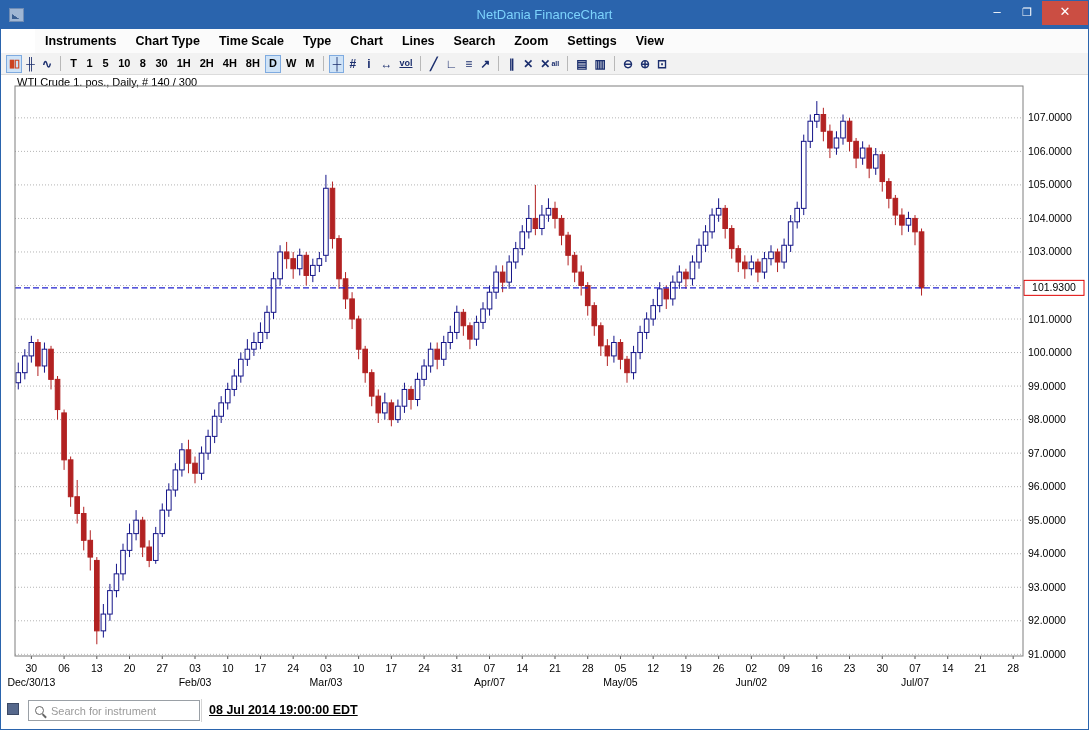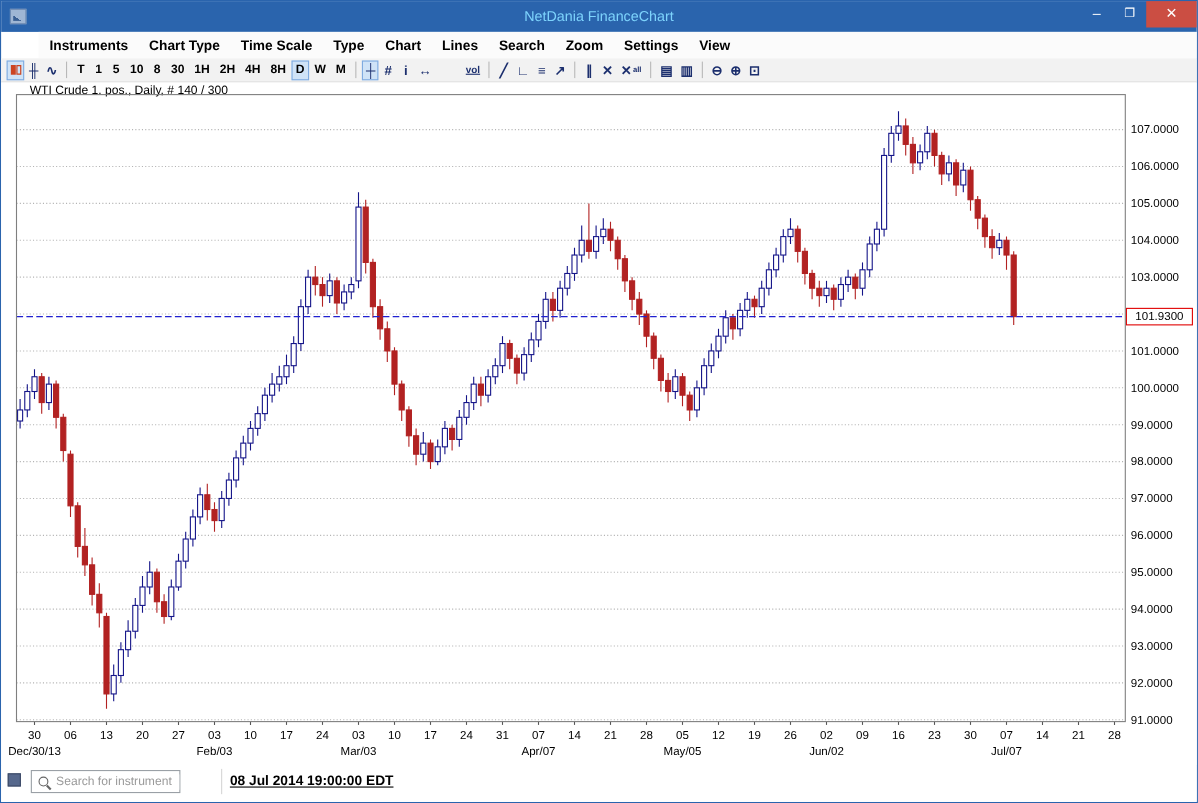--- a/index.html
+++ b/index.html
@@ -17,30 +17,30 @@
   .menubar{position:absolute;top:28px;left:0;right:0;height:24px;background:#fbfbfb;display:flex;align-items:center;padding-left:10px;gap:19px;box-sizing:border-box;margin-left:34px;}
   .menu-item{font-size:12.5px;font-weight:bold;color:#000;cursor:default;white-space:nowrap;}
   
   .toolbar{position:absolute;top:52px;left:0;right:0;height:22px;background:#f2f2f2;border-bottom:1px solid #dcdcdc;display:flex;align-items:center;padding:0 5px;box-sizing:border-box;}
   .tb-group{display:flex;align-items:center;gap:1px;}
   .tb-sep{width:1px;height:15px;background:#b8b8b8;margin:0 5px;}
   .tb-btn{min-width:15px;height:18px;display:flex;align-items:center;justify-content:center;padding:0 2px;font-size:12px;font-weight:bold;color:#1c2f6e;border:1px solid transparent;box-sizing:border-box;cursor:default;line-height:1;}
   .tb-btn.sel{background:#cfe3f7;border:1px solid #7fabe0;}
   .tb-btn.candle{color:#cc4422;font-size:11px;letter-spacing:-1px;}
   .tb-btn.tf{font-size:11px;color:#000;padding:0 3px;}
-  .tb-btn.smalltext{font-size:9px;text-decoration:underline;margin-left:24px;}
+  .tb-btn.smalltext{font-size:9px;text-decoration:underline;}
   .tb-btn sub{font-size:7px;margin-left:1px;}
   
   .chart-area{position:absolute;top:74px;left:0;width:1089px;height:621px;background:#fff;}
-  .chart-label{position:absolute;top:1px;left:16px;font-size:11px;color:#000;white-space:nowrap;margin-left:10px;}
+  .chart-label{position:absolute;top:1px;left:16px;font-size:11px;color:#000;white-space:nowrap;}
   .chart-area svg{position:absolute;top:0;left:0;font-family:"Liberation Sans",sans-serif;}
   
   .statusbar{position:absolute;top:695px;left:0;right:0;bottom:0;background:#ffffff;}
   .gripper{position:absolute;left:6px;top:7px;width:12px;height:12px;background:#56688c;border:1px solid #3c4a66;box-sizing:border-box;}
-  .searchbox{position:absolute;left:27px;top:4px;width:136px;height:21px;border:1px solid #9aa0a6;box-sizing:border-box;display:flex;align-items:center;background:#fff;}
+  .searchbox{position:absolute;left:27px;top:4px;width:172px;height:21px;border:1px solid #9aa0a6;box-sizing:border-box;display:flex;align-items:center;background:#fff;}
   .mag{width:7px;height:7px;border:1.5px solid #666;border-radius:50%;position:relative;margin:0 5px 0 6px;flex:none;}
   .mag::after{content:"";position:absolute;width:5px;height:1.5px;background:#666;transform:rotate(45deg);right:-4px;bottom:-2px;}
   .searchbox input{border:none;outline:none;flex:1;font-size:11px;font-family:"Liberation Sans",sans-serif;color:#333;min-width:0;}
   .searchbox input::placeholder{color:#9a9a9a;}
   .sb-divider{position:absolute;left:200px;top:3px;width:1px;height:23px;background:#d5d5d5;}
   .clock{position:absolute;left:208px;top:7px;font-size:12.5px;font-weight:bold;color:#000;white-space:nowrap;text-decoration:underline;}
 </style>
 </head>
 <body>
 

